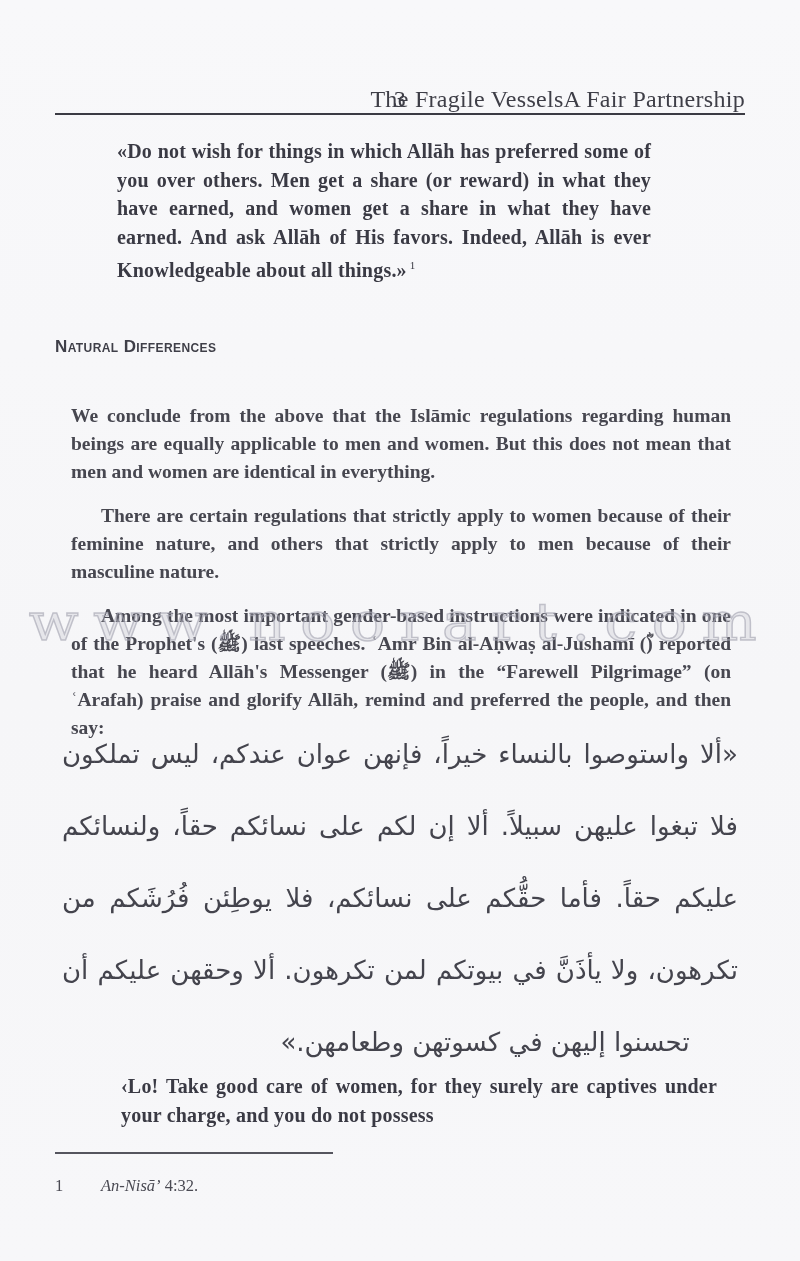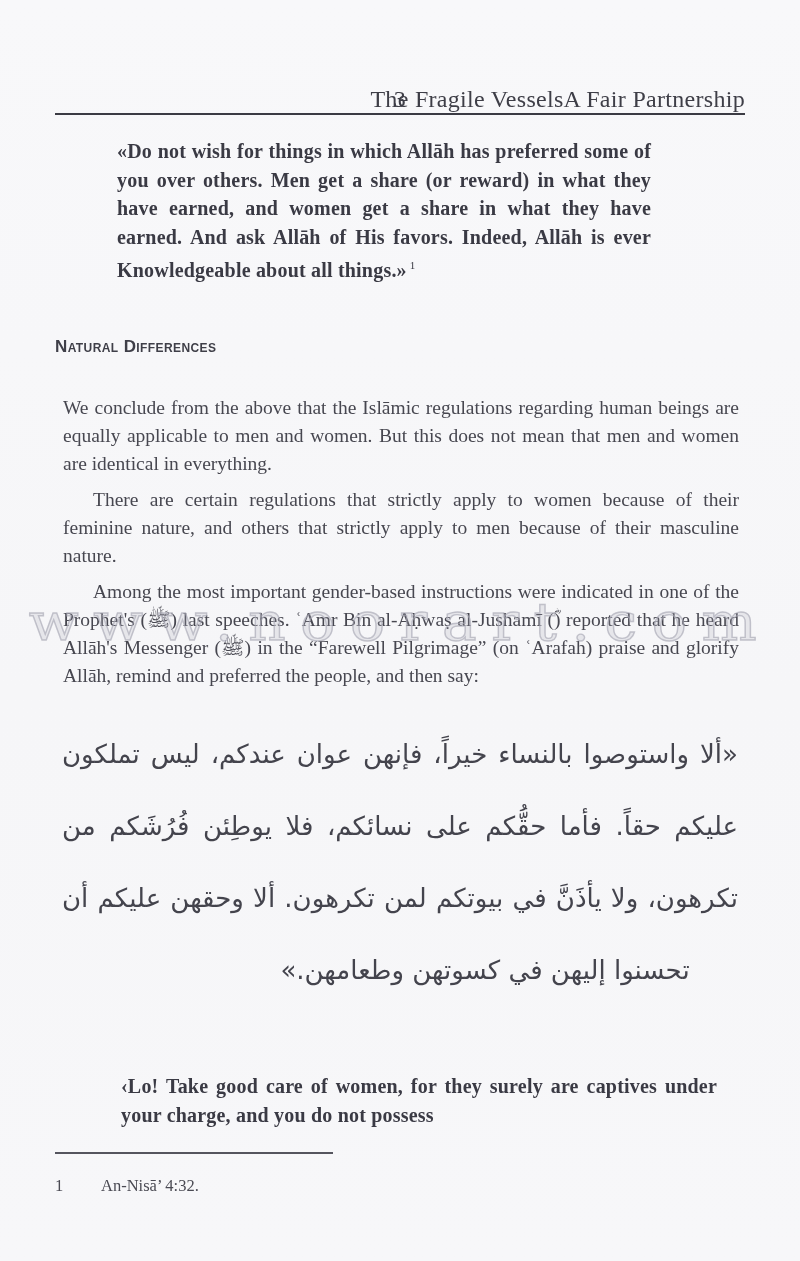--- a/index.html
+++ b/index.html
@@ -38,21 +38,21 @@
     font-family:"Liberation Sans","DejaVu Sans",sans-serif;
     font-variant:small-caps;font-weight:bold;
     font-size:17px;letter-spacing:.4px;color:#3f3f48;
   }
 
   
   .body-col{
     position:absolute;top:386px;left:55px;width:692px;
     font-size:19.5px;line-height:28px;text-align:justify;color:#474750;
   }
-  .body-col p{margin:8px;}
+  .body-col p{margin:16px;font-weight:bold;}
   .body-col p.indent{text-indent:30px;}
 
   
   .watermark{
     position:absolute;top:592px;left:0;width:800px;
     text-align:center;white-space:nowrap;
     font-family:"DejaVu Serif","Liberation Serif",serif;
     font-size:52px;letter-spacing:13px;
     color:rgba(173,173,185,0.22);
     -webkit-text-stroke:1.3px rgba(168,168,180,0.65);
@@ -87,21 +87,21 @@
 
   
   .footnote-rule{
     position:absolute;top:1152px;left:55px;width:278px;height:2px;background:#55555e;
   }
   .footnote{
     position:absolute;top:1176px;left:55px;
     font-size:16.5px;color:#4a4a53;
   }
   .footnote .marker{display:inline-block;width:46px;}
-  .footnote .source{}
+  .footnote .source{font-style:italic;}
 </style>
 </head>
 <body>
 
 <div class="page">
 
   <div class="header">
     <span>The Fragile Vessels</span>
     <span class="center">3</span>
     <span>A Fair Partnership</span>
@@ -115,20 +115,21 @@
   <div class="body-col">
     <p>We conclude from the above that the Islāmic regulations regarding human beings are equally applicable to men and women. But this does not mean that men and women are identical in everything.</p>
     <p class="indent">There are certain regulations that strictly apply to women because of their feminine nature, and others that strictly apply to men because of their masculine nature.</p>
     <p class="indent">Among the most important gender-based instructions were indicated in one of the Prophet's (ﷺ) last speeches. ʿAmr Bin al-Aḥwaṣ al-Jushamī (ؓ) reported that he heard Allāh's Messenger (ﷺ) in the “Farewell Pilgrimage” (on ʿArafah) praise and glorify Allāh, remind and preferred the people, and then say:</p>
   </div>
 
   <div class="watermark">www.noorart.com</div>
 
   <div class="arabic">
     <div class="ar-line">«ألا واستوصوا بالنساء خيراً، فإنهن عوان عندكم، ليس تملكون</div>
+    <div class="ar-line">فلا تبغوا عليهن سبيلاً. ألا إن لكم على نسائكم حقاً، ولنسائكم</div>
     <div class="ar-line">عليكم حقاً. فأما حقُّكم على نسائكم، فلا يوطِئن فُرُشَكم من</div>
     <div class="ar-line">تكرهون، ولا يأذَنَّ في بيوتكم لمن تكرهون. ألا وحقهن عليكم أن</div>
     <div class="ar-line last">تحسنوا إليهن في كسوتهن وطعامهن.»</div>
   </div>
 
   <div class="quote2">‹Lo! Take good care of women, for they surely are captives under your charge, and you do not possess</div>
 
   <div class="footnote-rule"></div>
   <div class="footnote">
     <span class="marker">1</span><span class="source">An-Nisā’</span> <span>4:32.</span>

